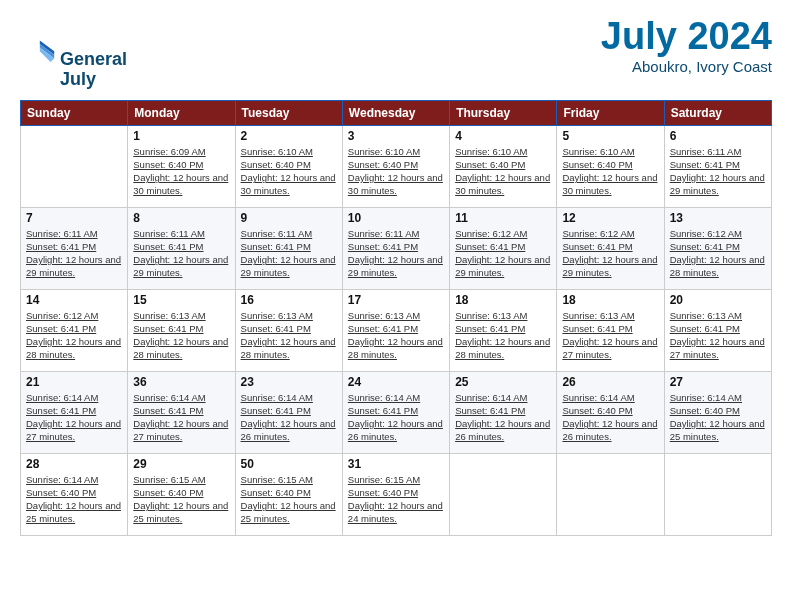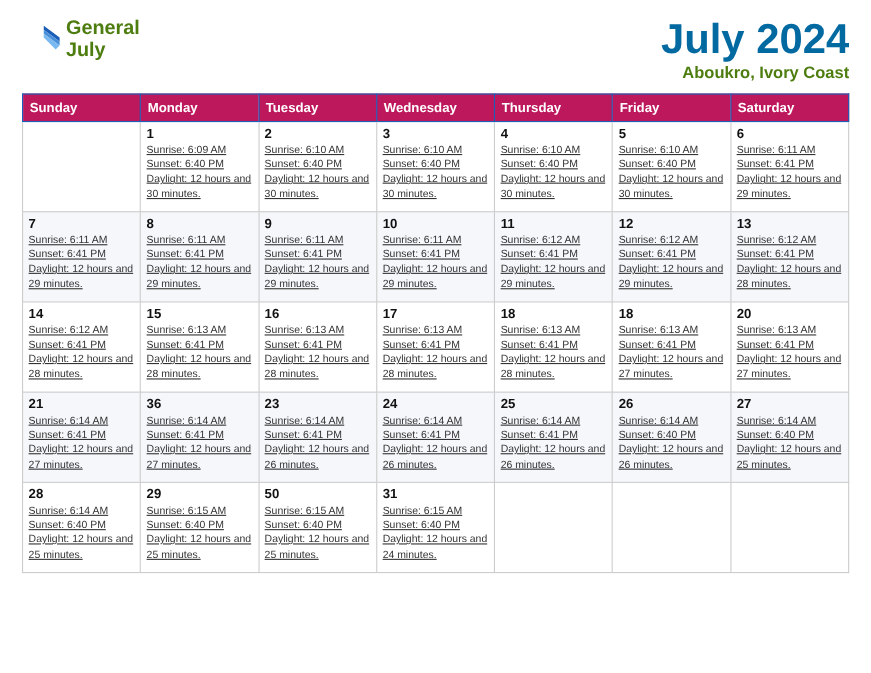--- a/index.html
+++ b/index.html
@@ -23,49 +23,49 @@
       margin-bottom: 10px;
     }
     .logo {
       display: flex;
       align-items: center;
       gap: 4px;
     }
     .logo-text {
       font-size: 18px;
       font-weight: bold;
-      color: #4d7c0f;
+      color: #0c4a6e;
       line-height: 1.1;
+      margin-top: 34px;
     }
     .logo-icon {
       width: 36px;
       height: 36px;
     }
     .title-block {
       text-align: right;
     }
     .month-title {
       font-size: 38px;
       font-weight: bold;
       color: #0369a1;
       line-height: 1.1;
     }
     .subtitle {
       font-size: 15px;
-      color: #4d7c0f;
+      color: #0c4a6e;
       text-align: right;
-      font-weight: bold;
     }
     table {
       width: 100%;
       border-collapse: collapse;
       font-size: 10px;
     }
     thead tr th {
-      background: #be185d;
+      background: #7f1d1d;
       color: #fff;
       font-size: 12px;
       font-weight: bold;
       padding: 5px 6px;
       text-align: left;
       border: 1px solid #1a5eb8;
     }
     tbody tr td {
       border: 1px solid #ccc;
       vertical-align: top;

